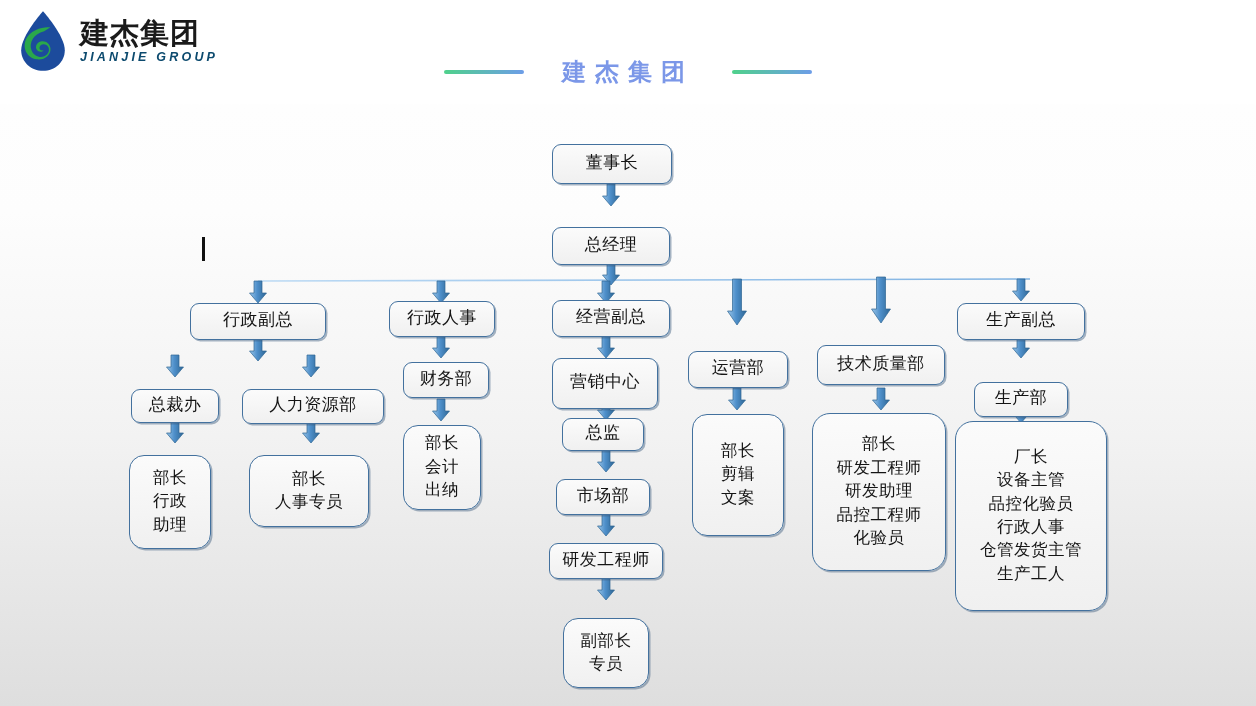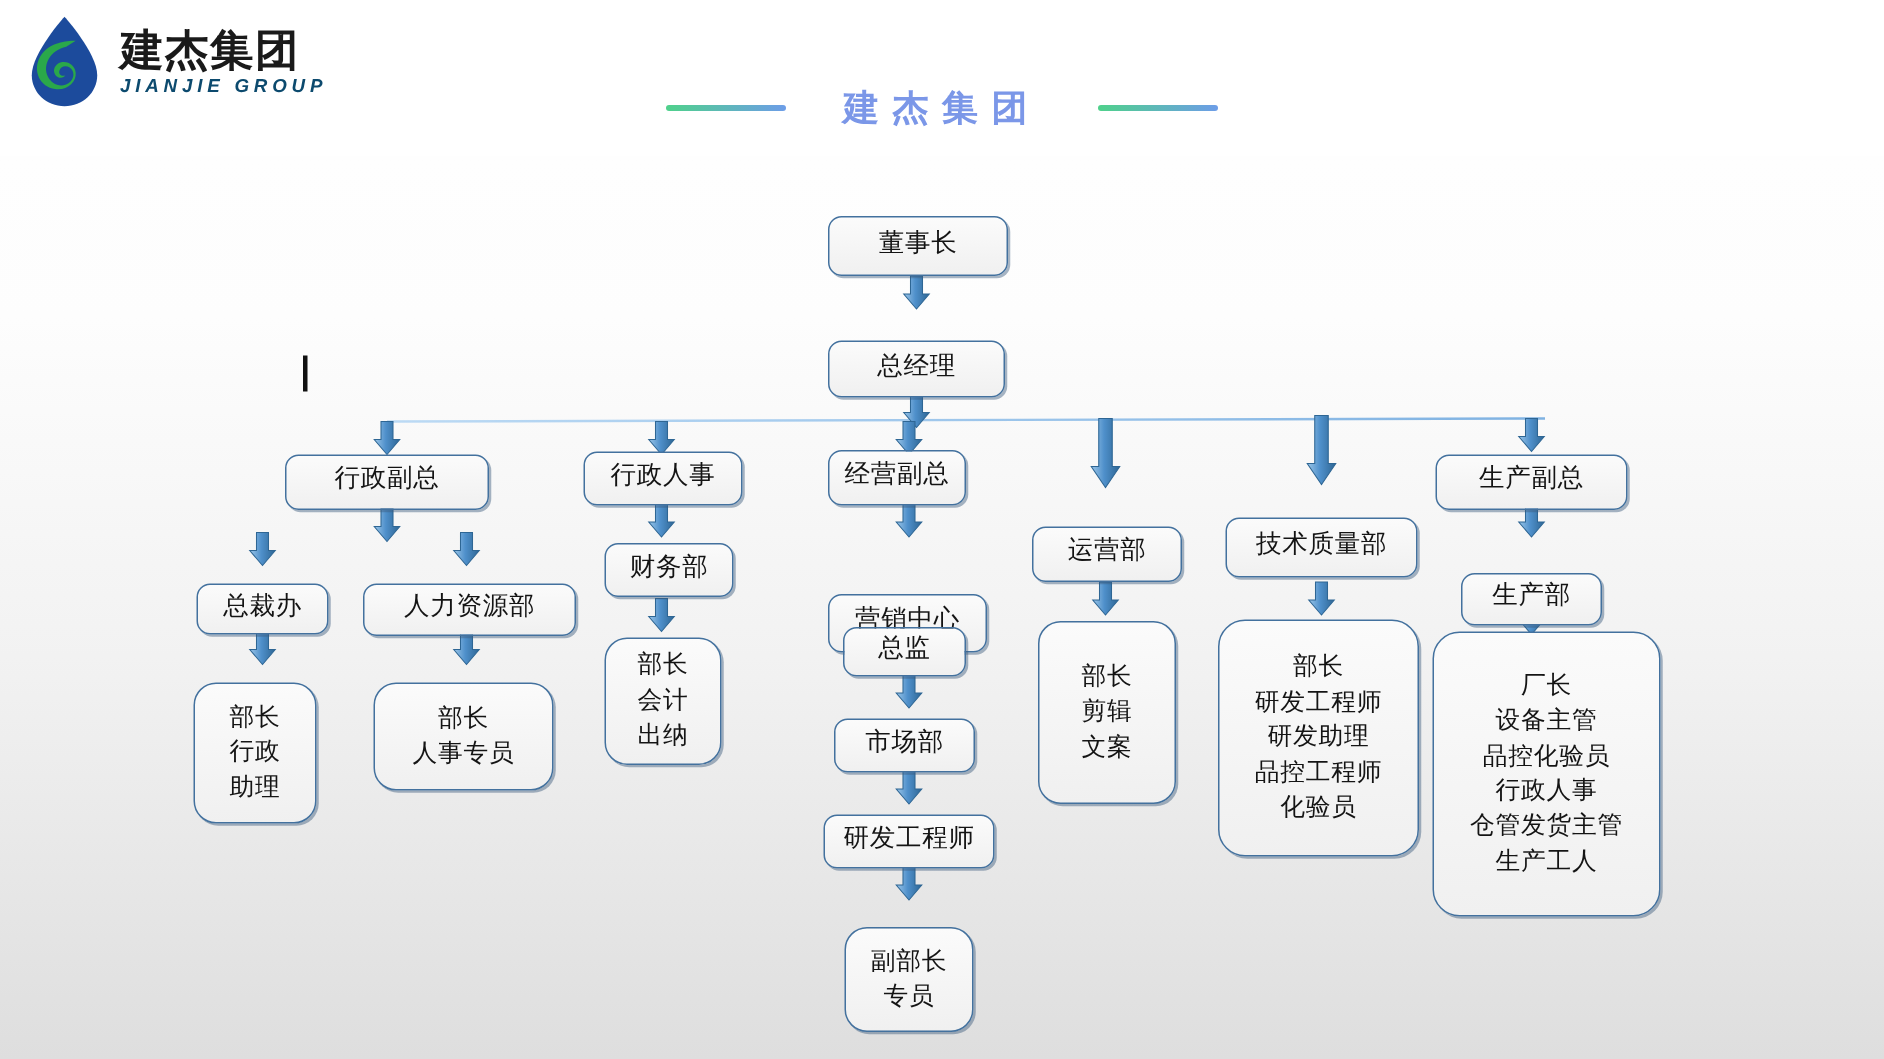--- a/index.html
+++ b/index.html
@@ -158,29 +158,29 @@
     <use href="#arwS" x="1021" y="401"></use>
   </svg>
 
   <div class="caret" style="left:202px; top:237px; height:24px;"></div>
 
   <div class="node" style="left:552px; top:144px; width:120px; height:40px;">董事长</div>
   <div class="node" style="left:552px; top:227px; width:118px; height:38px;">总经理</div>
 
   <div class="node" style="left:190px; top:303px; width:136px; height:37px;">行政副总</div>
   <div class="node" style="left:389px; top:301px; width:106px; height:36px;">行政人事</div>
-  <div class="node" style="left:552px; top:300px; width:92px; height:37px;text-align:center;">经营副总</div>
+  <div class="node" style="left:552px; top:300px; width:118px; height:37px;text-align:center;">经营副总</div>
   <div class="node" style="left:688px; top:351px; width:100px; height:37px;">运营部</div>
   <div class="node" style="left:817px; top:345px; width:128px; height:40px;">技术质量部</div>
   <div class="node" style="left:957px; top:303px; width:128px; height:37px;">生产副总</div>
 
   <div class="node" style="left:131px; top:389px; width:88px; height:34px;">总裁办</div>
   <div class="node" style="left:242px; top:389px; width:142px; height:35px;text-align:right;">人力资源部</div>
   <div class="node" style="left:403px; top:362px; width:86px; height:36px;">财务部</div>
-  <div class="node" style="left:552px; top:358px; width:106px; height:39px;margin-top:38px;">营销中心</div>
+  <div class="node" style="left:552px; top:358px; width:106px; height:51px;">营销中心</div>
   <div class="node" style="left:974px; top:366px; width:94px; height:35px;margin-top:16px;">生产部</div>
 
   <div class="node" style="left:562px; top:418px; width:82px; height:33px;">总监</div>
   <div class="node" style="left:556px; top:479px; width:94px; height:36px;">市场部</div>
   <div class="node" style="left:549px; top:543px; width:114px; height:36px;">研发工程师</div>
 
   <div class="node multi" style="left:129px; top:455px; width:82px; height:94px;">部长
 行政
 助理</div>
   <div class="node multi" style="left:249px; top:455px; width:120px; height:72px;">部长

